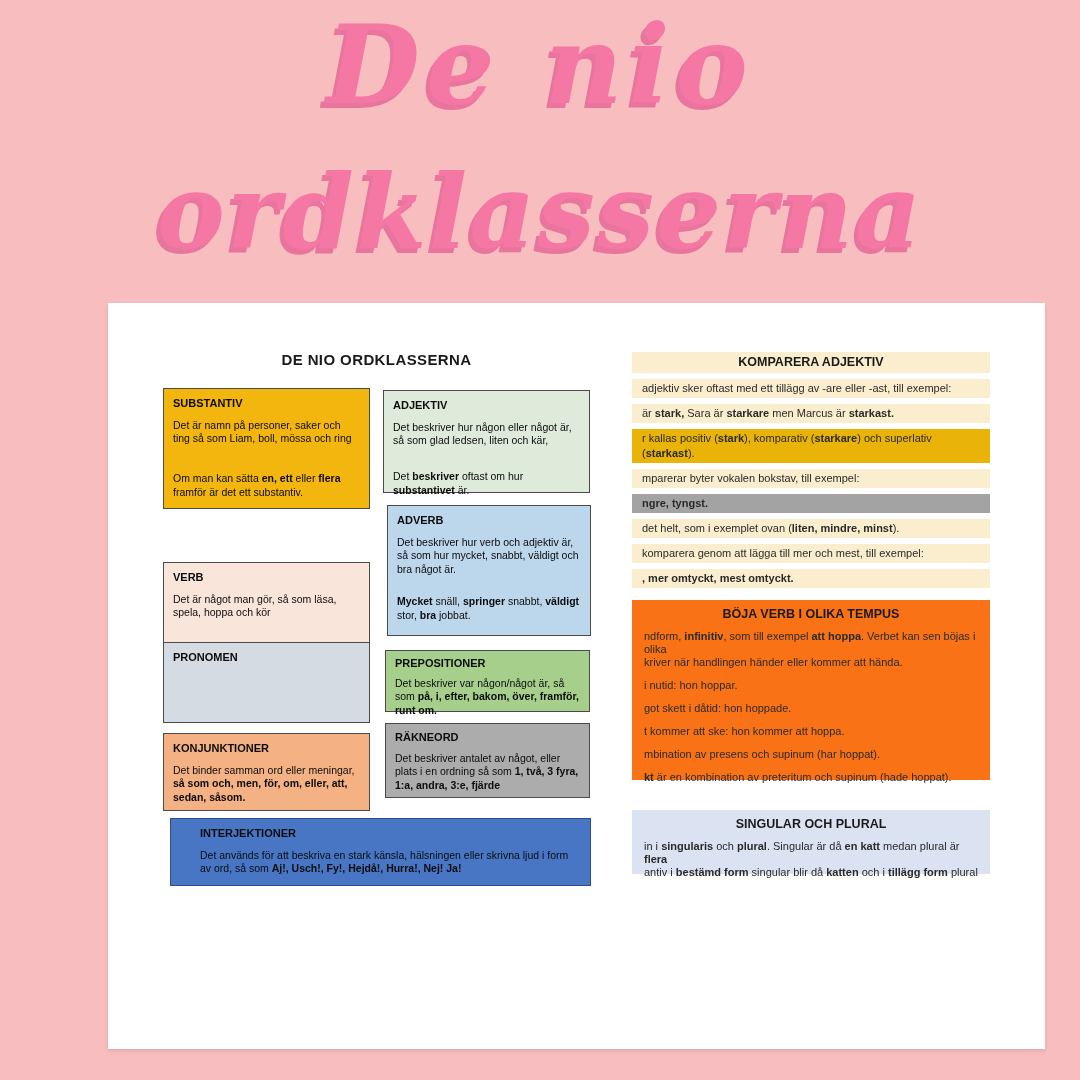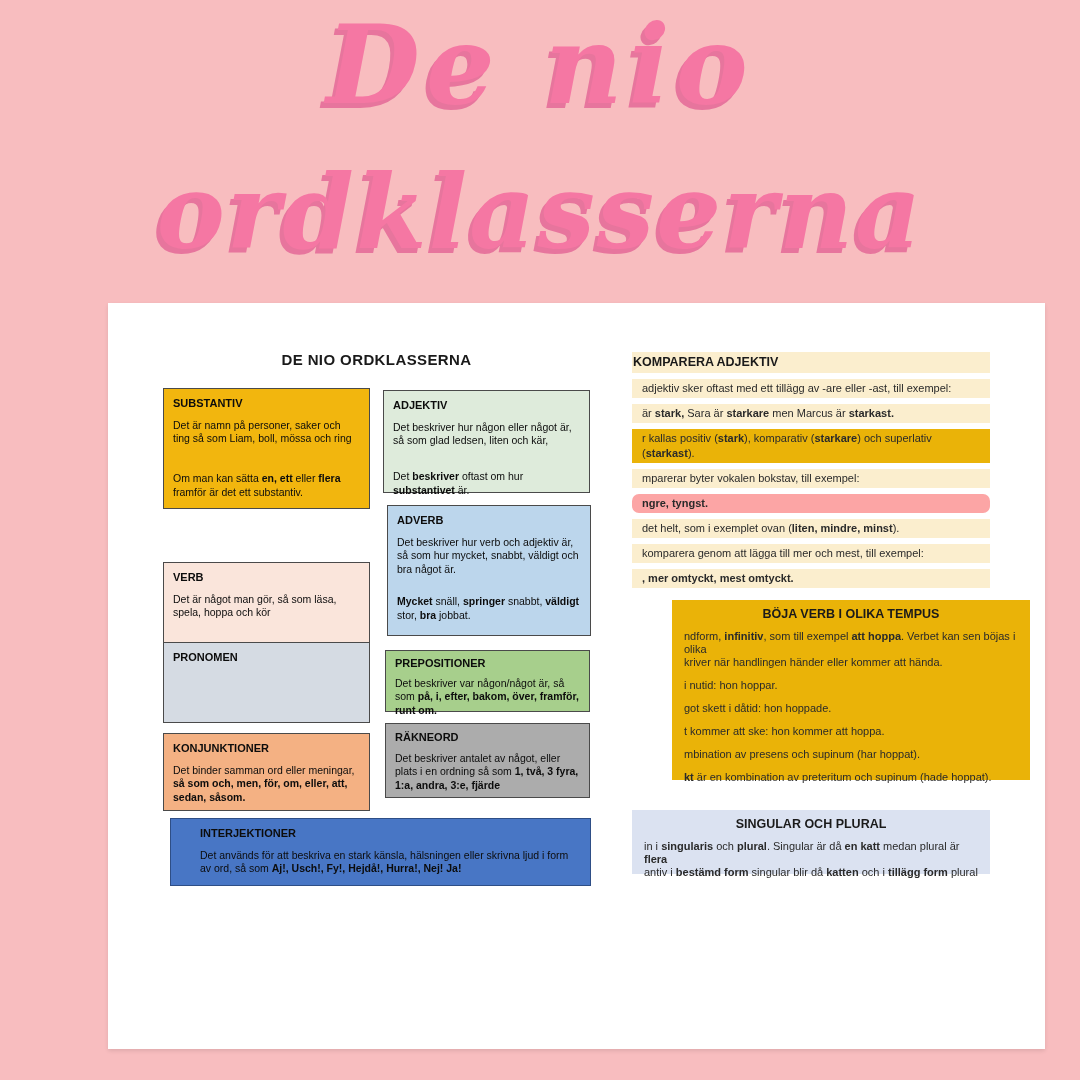--- a/index.html
+++ b/index.html
@@ -50,21 +50,21 @@
   #box-interjektioner{left:62px;top:515px;width:421px;height:68px;border-color:#2e4e86;padding-left:29px;}
   
   .bands{
     position:absolute;left:524px;top:49px;width:358px;
     display:flex;flex-direction:column;gap:6px;
   }
   .band{
     box-sizing:border-box;padding:2px 10px;font-size:11px;line-height:15px;
     color:#2a2a2a;
   }
-  .band.btitle-band{text-align:left;font-weight:bold;font-size:12.5px;color:#1a1a1a;padding:3px 1px;}
+  .band.btitle-band{text-align:center;font-weight:bold;font-size:12.5px;color:#1a1a1a;padding:3px 10px;}
   .rblock{
     position:absolute;left:524px;box-sizing:border-box;width:358px;
     padding:6px 12px;font-size:11px;line-height:13px;color:#2a2a2a;
   }
   #block-boja{top:297px;height:180px;}
   #block-singular{top:507px;height:64px;}
   .rblock .rtitle{text-align:center;font-weight:bold;font-size:12.5px;color:#1a1a1a;margin:2px 0 9px 0;}
   .rblock p{margin:0;}
   .rblock p.spaced{margin-top:10px;}
 </style>
@@ -125,27 +125,27 @@
     <div class="btitle">INTERJEKTIONER</div>
     <p class="p1"><span>Det används för att beskriva en stark känsla, hälsningen eller skrivna ljud i form av ord, så som </span><span style="font-weight: bold;">Aj!, Usch!, Fy!, Hejdå!, Hurra!, Nej! Ja!</span></p>
   </div>
 
   <div class="bands">
     <div class="band btitle-band" style="background-color: rgb(251, 238, 206);">KOMPARERA ADJEKTIV</div>
     <div class="band" style="background-color: rgb(251, 238, 206);"><span>adjektiv sker oftast med ett tillägg av -are eller -ast, till exempel:</span></div>
     <div class="band" style="background-color: rgb(251, 238, 206);"><span>är </span><span style="font-weight: bold;">stark,</span><span> Sara är </span><span style="font-weight: bold;">starkare</span><span> men Marcus är </span><span style="font-weight: bold;">starkast.</span></div>
     <div class="band" style="background-color: #eab308;"><span>r kallas positiv (</span><span style="font-weight: bold;">stark</span><span>), komparativ (</span><span style="font-weight: bold;">starkare</span><span>) och superlativ (</span><span style="font-weight: bold;">starkast</span><span>).</span></div>
     <div class="band" style="background-color: rgb(251, 238, 206);"><span>mparerar byter vokalen bokstav, till exempel:</span></div>
-    <div class="band" style="background-color: #fca5a5; border-radius: 7px;"><span style="font-weight: bold;">ngre, tyngst.</span></div>
+    <div class="band" style="background-color: #a3a3a3;"><span style="font-weight: bold;">ngre, tyngst.</span></div>
     <div class="band" style="background-color: rgb(251, 238, 206);"><span>det helt, som i exemplet ovan (</span><span style="font-weight: bold;">liten, mindre, minst</span><span>).</span></div>
     <div class="band" style="background-color: rgb(251, 238, 206);"><span>komparera genom att lägga till mer och mest, till exempel:</span></div>
     <div class="band" style="background-color: rgb(251, 238, 206);"><span style="font-weight: bold;">, mer omtyckt, mest omtyckt.</span></div>
   </div>
 
-  <div class="rblock" id="block-boja" style="background-color: #eab308; margin-left: 40px;">
+  <div class="rblock" id="block-boja" style="background-color: #f97316;">
     <div class="rtitle">BÖJA VERB I OLIKA TEMPUS</div>
     <p><span>ndform, </span><span style="font-weight: bold;">infinitiv</span><span>, som till exempel </span><span style="font-weight: bold;">att hoppa</span><span>. Verbet kan sen böjas i olika</span></p>
     <p><span>kriver när handlingen händer eller kommer att hända.</span></p>
     <p class="spaced"><span>i nutid: hon hoppar.</span></p>
     <p class="spaced"><span>got skett i dåtid: hon hoppade.</span></p>
     <p class="spaced"><span>t kommer att ske: hon kommer att hoppa.</span></p>
     <p class="spaced"><span>mbination av presens och supinum (har hoppat).</span></p>
     <p class="spaced"><span style="font-weight: bold;">kt</span><span> är en kombination av preteritum och supinum (hade hoppat).</span></p>
   </div>
 

